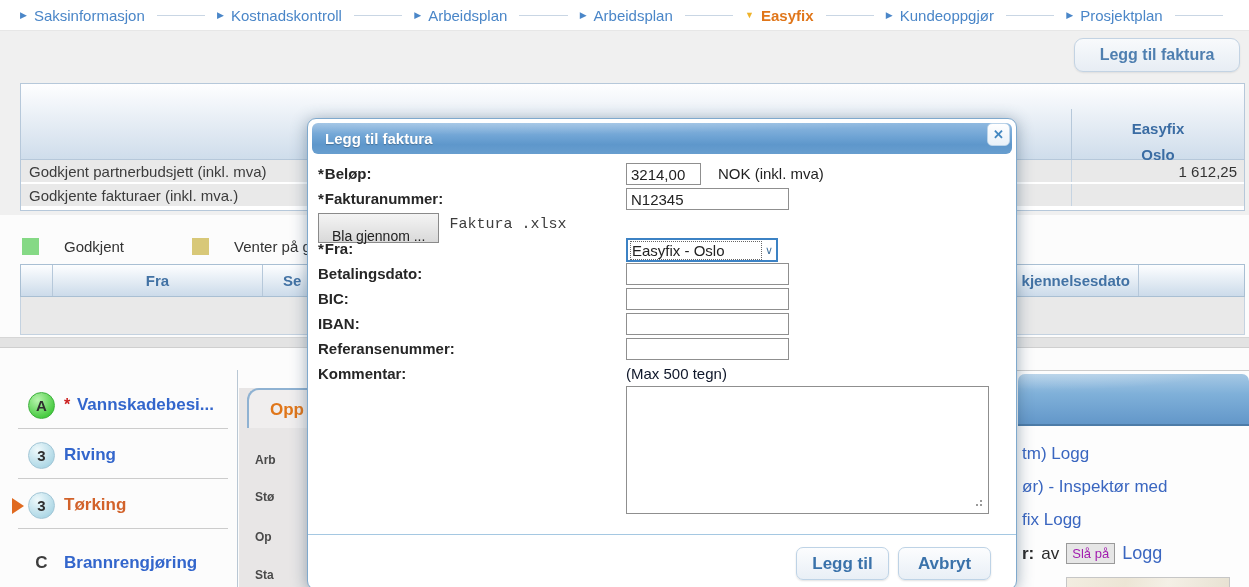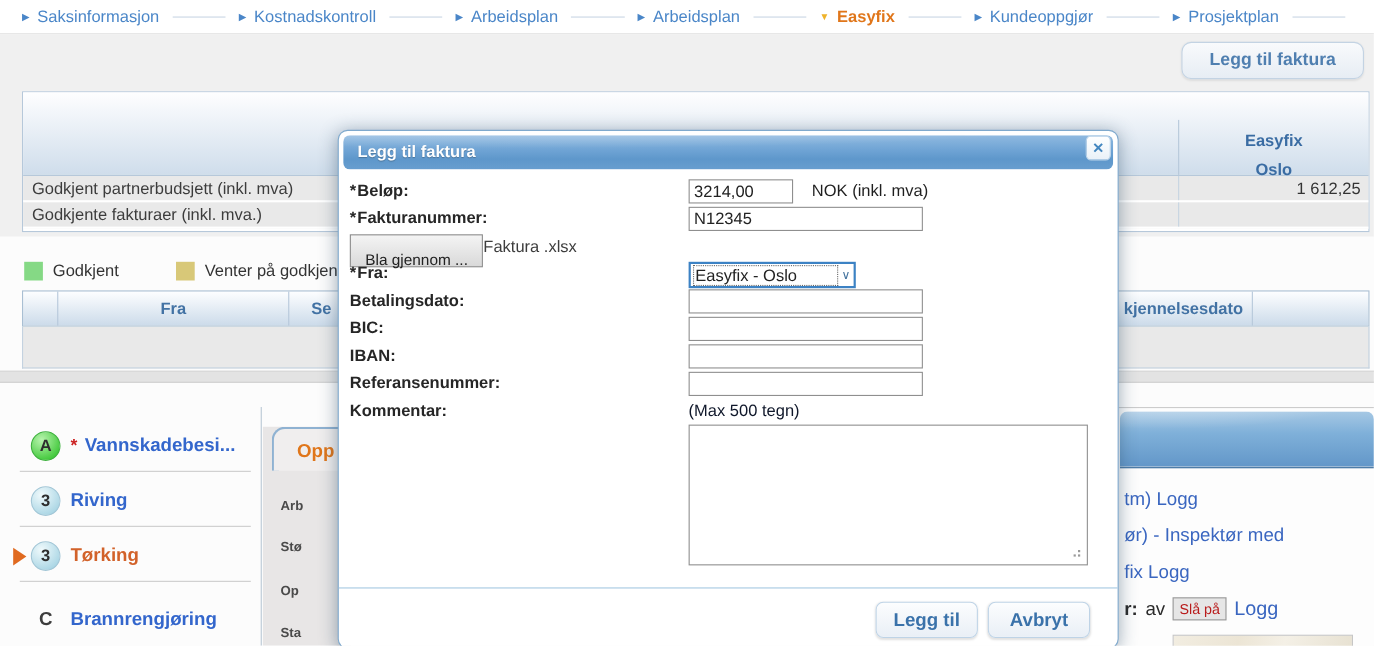--- a/index.html
+++ b/index.html
@@ -32,21 +32,21 @@
   .bt-header { height:76px; background:linear-gradient(#fefeff,#cfddeb); border-bottom:1px solid #b6c8da; position:relative; }
   .bt-last-col { position:absolute; right:0; top:0; bottom:0; width:173px; border-left:1px solid #b6c8da;
                  text-align:center; color:#3a6ca3; font-weight:bold; font-size:15px; padding-top:11px;margin-top:25px; }
   .bt-last-col div { margin-bottom:9px; }
   .bt-row { height:24px; background:#e9e9e9; border-bottom:2px solid #fff; display:flex; }
   .bt-row .lbl { flex:1; padding-left:8px; line-height:23px; font-size:15px; color:#3c3c3c; }
   .bt-row .val { width:173px; border-left:1px solid #c6d4e2; text-align:right; padding-right:7px;
                  line-height:23px; font-size:15px; color:#333; }
 
   
-  .legend { position:absolute; left:22px; top:238px; display:flex; align-items:center; z-index:1; }
+  .legend { position:absolute; left:22px; top:238px; display:flex; align-items:center; z-index:1;gap:16px; }
   .legend .swatch { width:17px; height:17px; margin-right:9px; display:inline-block; }
   .legend .cap { font-size:15px; color:#333; margin-right:52px; white-space:nowrap; }
 
   
   .list-header { position:absolute; left:20px; right:4px; top:264px; height:33px; z-index:1;
                  border:1px solid #a9bfd3; background:linear-gradient(#fdfeff,#ccdbea);
                  display:flex; align-items:center; font-weight:bold; color:#4272a4; font-size:15px; }
   .lh-icon { width:32px; height:100%; border-right:1px solid #b6c8da; }
   .lh-fra { width:210px; text-align:center; border-right:1px solid #b6c8da; height:100%; line-height:31px; }
   .lh-mid { flex:1; display:flex; justify-content:space-between; padding:0 8px 0 20px; }
@@ -84,21 +84,21 @@
                  border-top:1px solid #ccc; background:#fdfdfd; }
   .rp-bar { position:absolute; left:1px; right:0; top:3px; height:52px; border-radius:7px 7px 0 0;
             background:radial-gradient(140% 120% at 18% -40%, rgba(255,255,255,.55), rgba(255,255,255,0) 60%),
                        linear-gradient(180deg,#a6c8e4 0%, #7fb0d9 40%, #6397c9 100%);
             border-bottom:2px solid #4d7ca8; }
   .rp-line { position:absolute; left:5px; font-size:17px; color:#3a66c0; white-space:nowrap; cursor:pointer; }
   .rp-link { color:#3a66c0; text-decoration:none; cursor:pointer; }
   .rp-row4 { position:absolute; left:5px; font-size:17px; color:#2b2b2b; white-space:nowrap;
              display:flex; align-items:center; gap:7px; }
   .rp-row4 .b { font-weight:bold; }
-  .btn-small { font-family:inherit; font-size:13px; color:#b91c1c; background:#e6e6e6;
+  .btn-small { font-family:inherit; font-size:13px; color:#a21caf; background:#e6e6e6;
                border:1px solid #9a9a9a; padding:2px 5px; cursor:pointer; }
   .map-thumb { position:absolute; left:49px; top:206px; width:164px; height:36px;
                border:1px solid #c6c6c6;
                background:linear-gradient(105deg,#f2ede1 0%, #ece5d5 35%, #f4f0e6 60%, #e6e0d0 100%); }
 
   
   .dialog { position:absolute; left:307px; top:118px; width:710px; height:472px; z-index:10;
             background:#fff; border:1px solid #7fa9cd; border-radius:9px;
             box-shadow:0 2px 16px rgba(40,70,100,.45); }
   .dlg-titlebar { position:absolute; left:4px; right:4px; top:4px; height:31px; border-radius:6px;
@@ -109,26 +109,26 @@
   .dlg-close { position:absolute; right:6px; top:4px; width:23px; height:23px; border-radius:5px;
                background:linear-gradient(#ffffff,#e9f1f8); border:1px solid #bcd4e9; cursor:pointer;
                color:#4387c0; font-weight:bold; font-size:13px; line-height:21px; text-align:center;
                font-family:inherit; padding:0; }
   .dlg-form { position:absolute; left:10px; right:10px; top:44px; }
   .frow { display:flex; align-items:flex-start; height:25px; }
   .frow .flabel { width:308px; flex:none; font-weight:bold; font-size:15px; color:#262626; line-height:22px; }
   .req { font-weight:bold; color:#262626; margin-right:1px; }
   .txt { height:22px; border:1px solid #8f8f8f; background:#fff; font-family:inherit;
          font-size:15px; padding:0 4px; color:#222; }
-  .w-amount { width:95px; }
-  .w-std { width:213px; }
+  .w-amount { width:75px; }
+  .w-std { width:163px; }
   .suffix { font-size:15px; color:#1f1f1f; margin-left:17px; line-height:22px; }
   .btn-browse { font-family:inherit; font-size:14px; color:#222; height:23px; padding:14px 13px;
                 background:linear-gradient(#f4f4f4,#d9d9d9); border:1px solid #8a8a8a; cursor:pointer; }
-  .file-name { font-size:15px; color:#3d3d3d; margin-left:0; line-height:23px; }
+  .file-name { font-size:15px; color:#3d3d3d; margin-left:10px; line-height:23px;font-family:Liberation Mono, monospace; }
   .sel { width:152px; height:24px; border:2px solid #3c82c4; background:#fff; display:flex;
          align-items:center; padding:0 3px; cursor:pointer; }
   .sel .sel-val { flex:1; font-size:15px; color:#222; outline:1px dotted #666; padding:0 1px; white-space:nowrap; }
   .sel .chev { color:#44749f; font-size:11px; margin-left:4px; }
   .hint { font-size:15px; color:#0f172a; line-height:22px; }
   .dlg-textarea { position:absolute; left:318px; top:267px; width:363px; height:128px;
                   border:1px solid #8f8f8f; resize:none; font-family:inherit; font-size:14px; padding:3px; }
   .grip { position:absolute; left:672px; top:385px; width:2px; height:2px; background:#9a9a9a;
           box-shadow:-4px 0 0 #9a9a9a, 0 -4px 0 #9a9a9a; }
   .dlg-sep { position:absolute; left:0; right:0; top:415px; border-top:1px solid #a5c8e2; }

